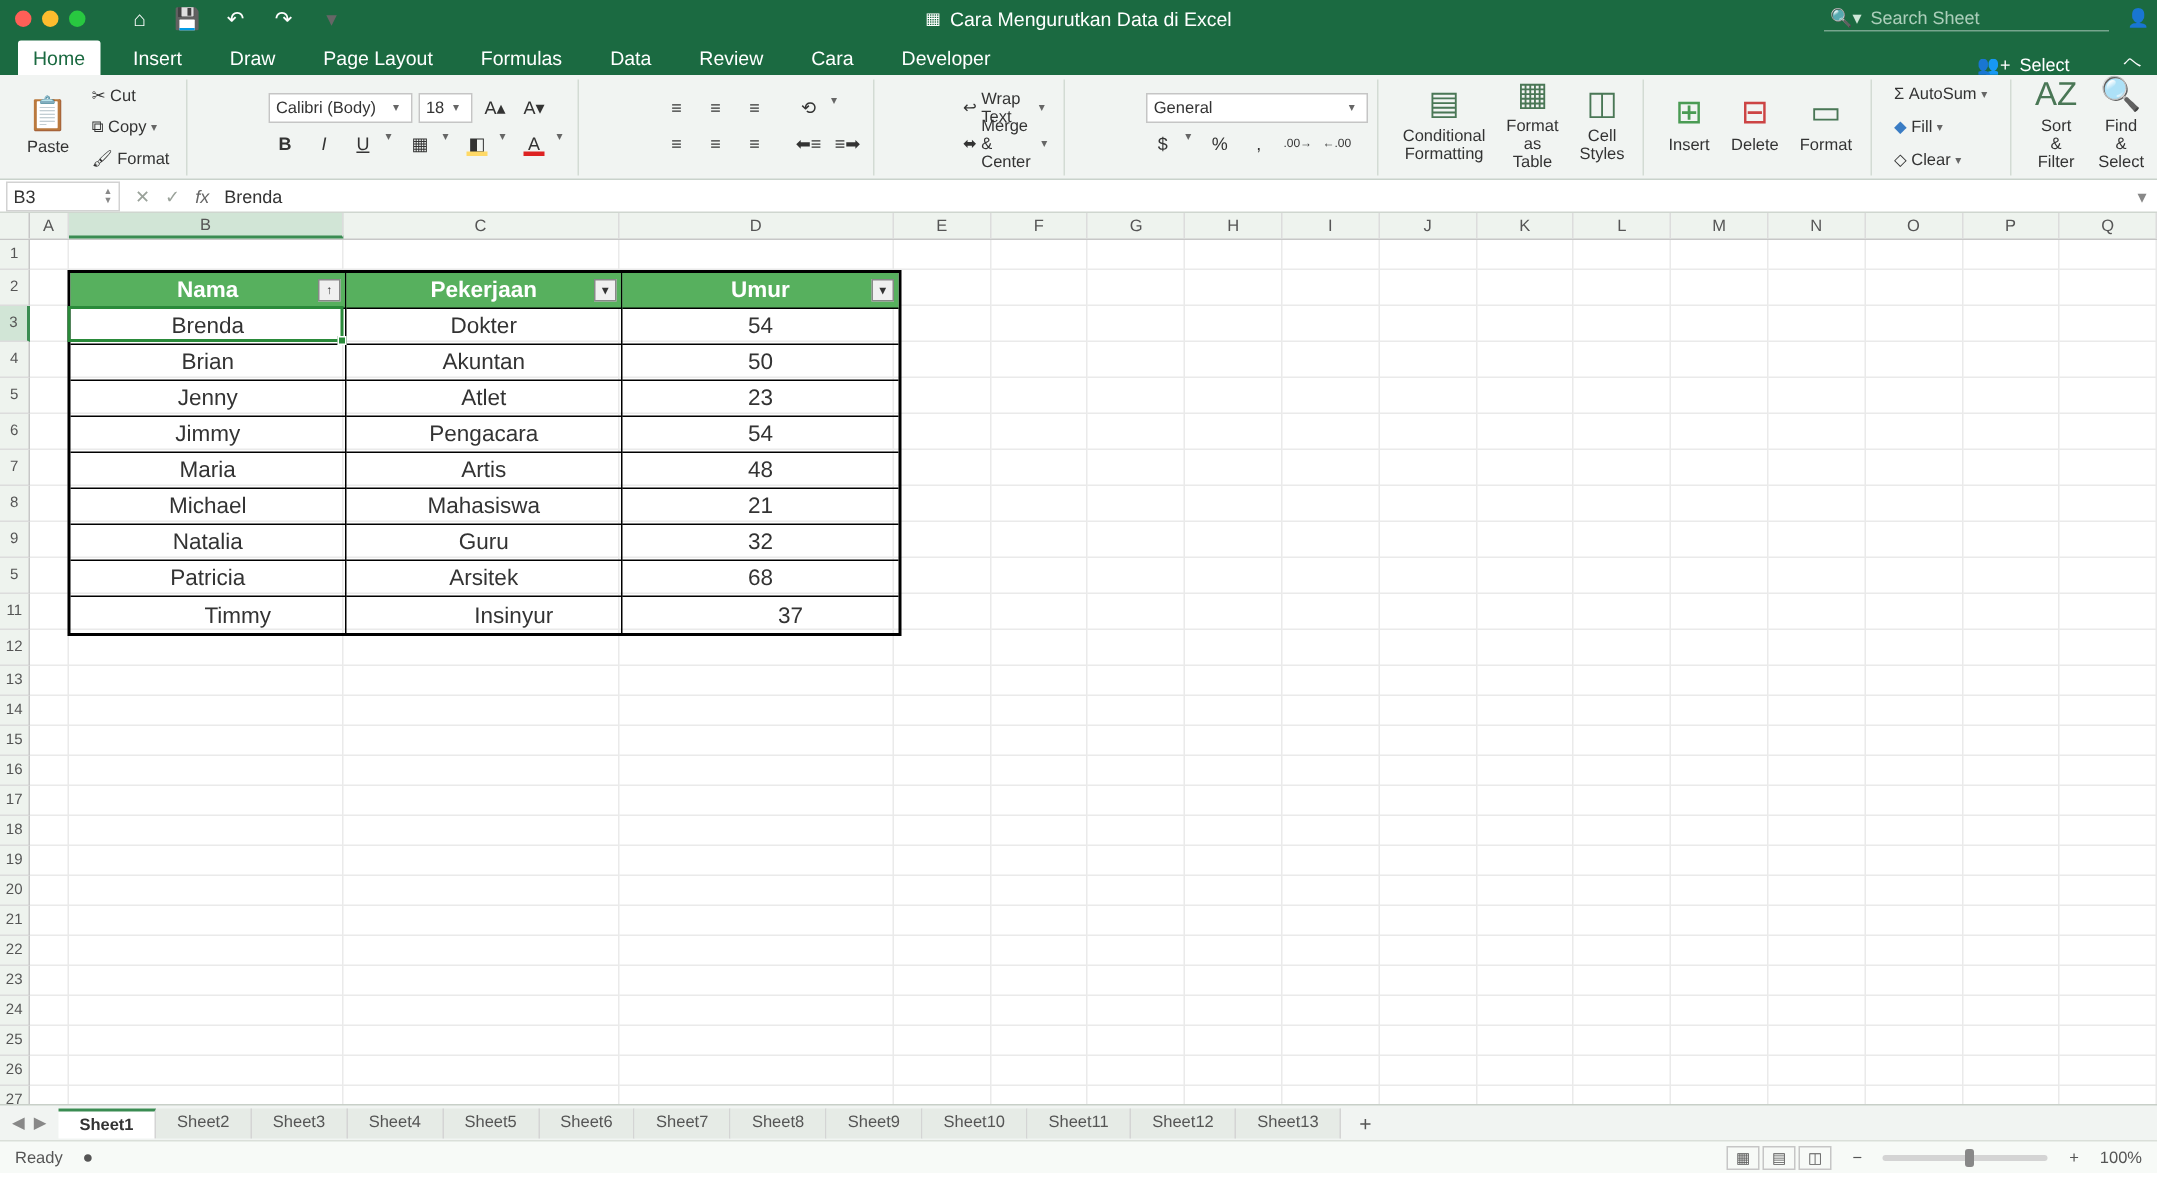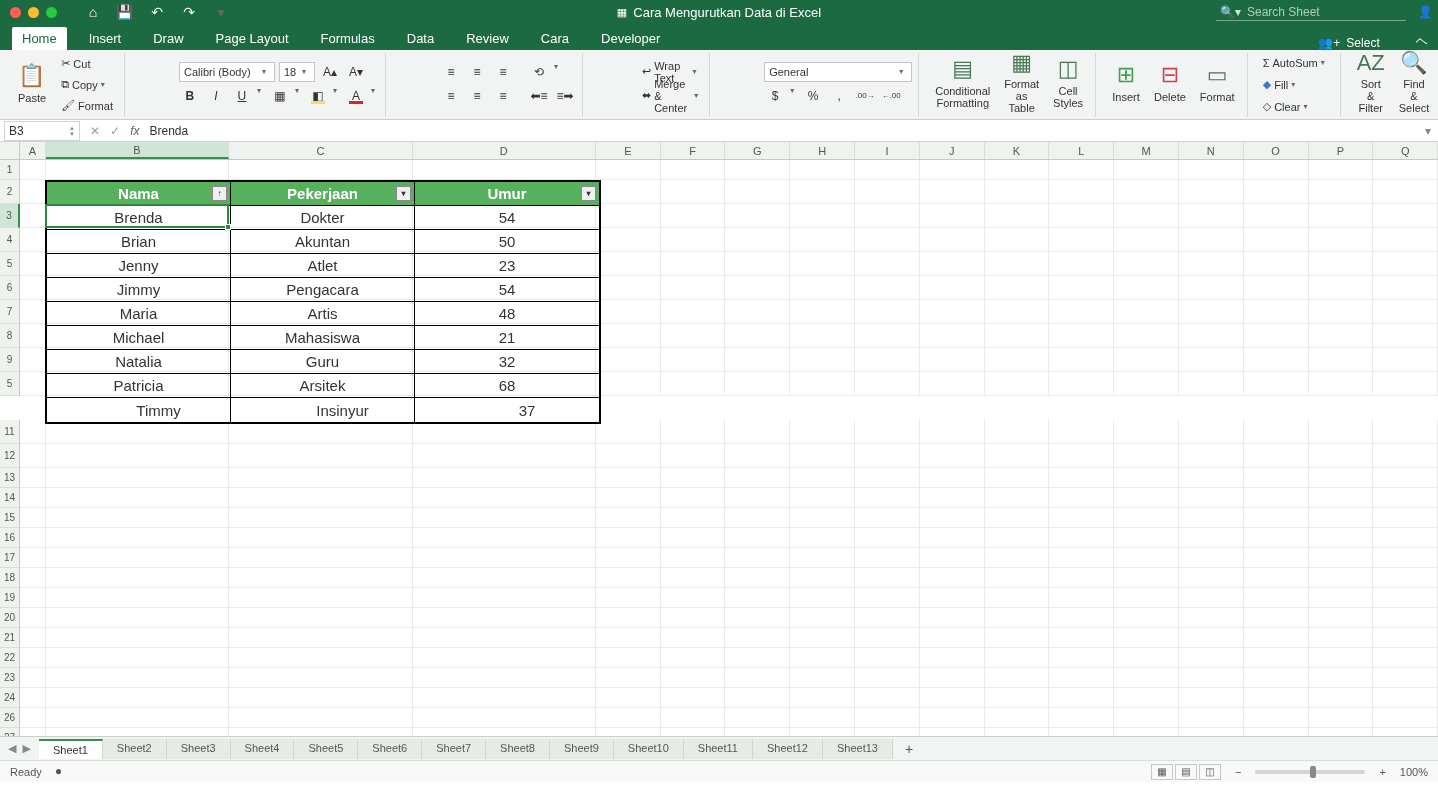--- a/index.html
+++ b/index.html
@@ -67,21 +67,21 @@
 .data-table .drow:last-child .dcell{border-bottom:none;padding-left:40px;}
 .data-table .hdr { background:#57b05e; color:#fff; font-weight:bold; position:relative;}
 .filter-btn{position:absolute; right:3px; top:4px; width:15px;height:15px;background:#f0f0f0;border:1px solid #888;display:flex;align-items:center;justify-content:center;font-size:8px;color:#333;}
 .sel-outline{position:absolute;border:2px solid #2a8a3a;pointer-events:none;}
 .sel-handle{position:absolute;right:-4px;bottom:-4px;width:6px;height:6px;background:#2a8a3a;border:1px solid #fff;}
 
 
 .sheet-tabs { height:24px; background:#f1f4f2; border-top:1px solid #c8cfc8; display:flex; align-items:center; font-size:11px; }
 .stab-nav{display:flex;gap:6px;padding:0 8px;color:#888;}
 .stab{padding:3px 14px;border-right:1px solid #d4d4d4;cursor:pointer;color:#555;background:#e6ebe6;}
-.stab.active{background:#fff;border-top:2px solid #3a8c52;color:#333;font-weight:400;}
+.stab.active{background:#fff;border-top:2px solid #3a8c52;color:#333;font-weight:700;}
 .stab-add{padding:0 12px;font-size:14px;color:#555;cursor:pointer;}
 
 
 .statusbar{height:22px;background:#f7faf7;border-top:1px solid #dadfd9;display:flex;align-items:center;font-size:11px;color:#555;padding:0 10px;gap:14px;}
 .statusbar .spacer{flex:1;}
 .view-btns{display:flex;gap:2px;}
 .vb{width:22px;height:16px;border:1px solid #c6c6c6;display:flex;align-items:center;justify-content:center;font-size:10px;}
 .zoom-slider{width:110px;height:4px;background:#d4d4d4;position:relative;border-radius:2px;}
 .zoom-slider .zthumb{position:absolute;left:50%;top:-4px;width:6px;height:12px;background:#888;border-radius:2px;}
 </style>
@@ -540,21 +540,21 @@
         <div class="cell" style="width: 65px;"></div>
         <div class="cell" style="width: 65px;"></div>
         <div class="cell" style="width: 65px;"></div>
         <div class="cell" style="width: 65px;"></div>
         <div class="cell" style="width: 65px;"></div>
         <div class="cell" style="width: 65px;"></div>
         <div class="cell" style="width: 65px;"></div>
         <div class="cell" style="width: 65px;"></div>
         <div class="cell" style="width: 65px;"></div>
       </div>
-      <div class="row" style="height: 24px; margin-top: 24px;">
+      <div class="row" style="height: 24px;">
         <div class="row-head">11</div>
         <div class="cell" style="width: 26px;"></div>
         <div class="cell" style="width: 184px;"></div>
         <div class="cell" style="width: 184px;"></div>
         <div class="cell" style="width: 184px;"></div>
         <div class="cell" style="width: 65px;"></div>
         <div class="cell" style="width: 65px;"></div>
         <div class="cell" style="width: 65px;"></div>
         <div class="cell" style="width: 65px;"></div>
         <div class="cell" style="width: 65px;"></div>
@@ -802,20 +802,40 @@
         <div class="cell" style="width: 65px;"></div>
         <div class="cell" style="width: 65px;"></div>
         <div class="cell" style="width: 65px;"></div>
         <div class="cell" style="width: 65px;"></div>
         <div class="cell" style="width: 65px;"></div>
         <div class="cell" style="width: 65px;"></div>
         <div class="cell" style="width: 65px;"></div>
       </div>
       <div class="row">
         <div class="row-head">24</div>
+        <div class="cell" style="width: 26px;"></div>
+        <div class="cell" style="width: 184px;"></div>
+        <div class="cell" style="width: 184px;"></div>
+        <div class="cell" style="width: 184px;"></div>
+        <div class="cell" style="width: 65px;"></div>
+        <div class="cell" style="width: 65px;"></div>
+        <div class="cell" style="width: 65px;"></div>
+        <div class="cell" style="width: 65px;"></div>
+        <div class="cell" style="width: 65px;"></div>
+        <div class="cell" style="width: 65px;"></div>
+        <div class="cell" style="width: 65px;"></div>
+        <div class="cell" style="width: 65px;"></div>
+        <div class="cell" style="width: 65px;"></div>
+        <div class="cell" style="width: 65px;"></div>
+        <div class="cell" style="width: 65px;"></div>
+        <div class="cell" style="width: 65px;"></div>
+        <div class="cell" style="width: 65px;"></div>
+      </div>
+      <div class="row">
+        <div class="row-head">25</div>
         <div class="cell" style="width: 26px;"></div>
         <div class="cell" style="width: 184px;"></div>
         <div class="cell" style="width: 184px;"></div>
         <div class="cell" style="width: 184px;"></div>
         <div class="cell" style="width: 65px;"></div>
         <div class="cell" style="width: 65px;"></div>
         <div class="cell" style="width: 65px;"></div>
         <div class="cell" style="width: 65px;"></div>
         <div class="cell" style="width: 65px;"></div>
         <div class="cell" style="width: 65px;"></div>

